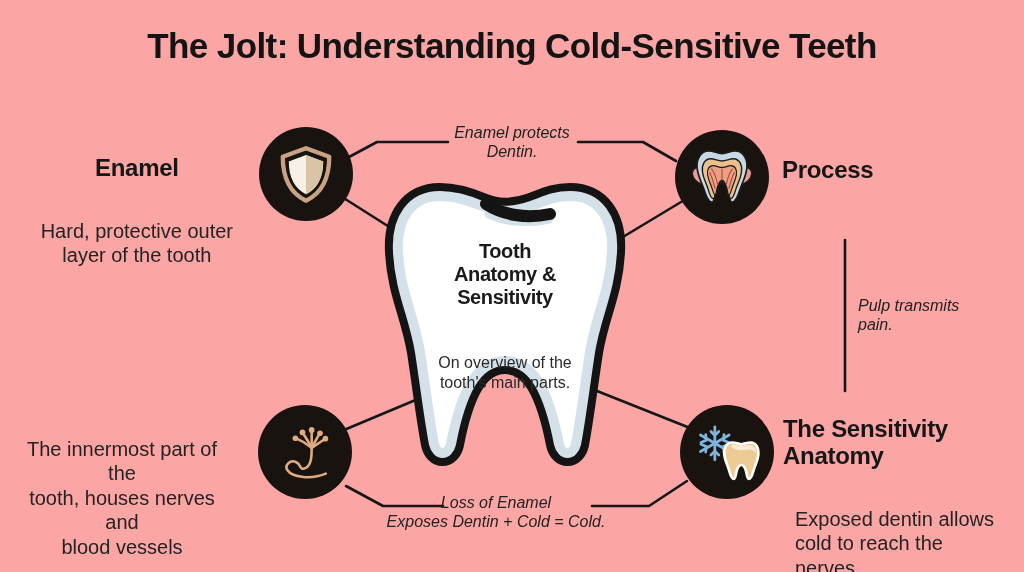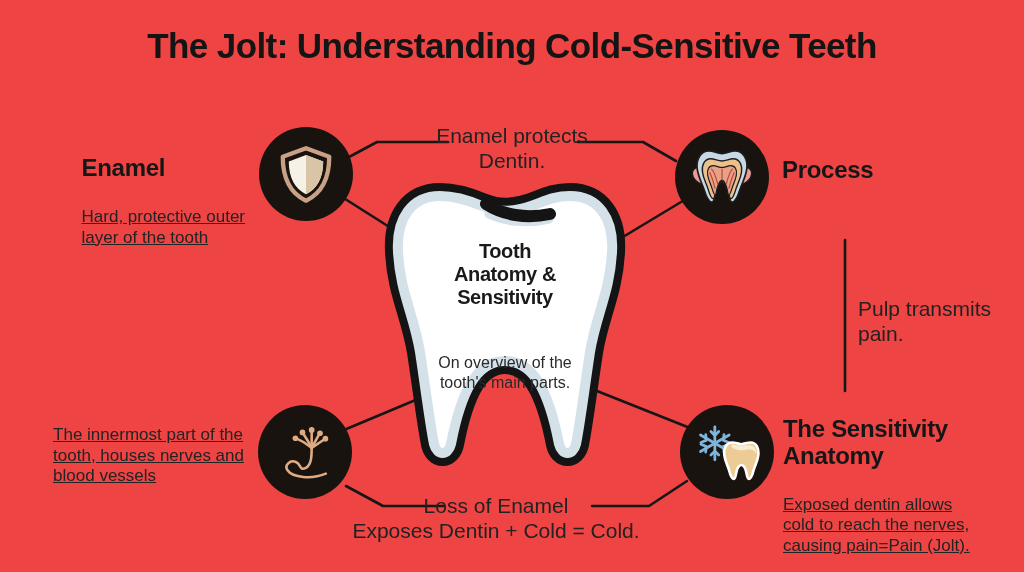--- a/index.html
+++ b/index.html
@@ -1,40 +1,40 @@
 <!DOCTYPE html>
 <html><head>
 <meta charset="utf-8">
 <style>
   html,body{margin:0;padding:0;background:#ffffff;}
   .canvas{
     position:relative;width:1024px;height:572px;overflow:hidden;
-    background:#ef4444;font-family:"Liberation Sans",sans-serif;color:#1d1d1d;
+    background:#fca5a5;font-family:"Liberation Sans",sans-serif;color:#1d1d1d;
   }
   .title{
     position:absolute;top:26px;left:0;right:0;margin:0;text-align:center;
     font-size:35px;font-weight:700;letter-spacing:-0.6px;color:#141414;
   }
   .overlay{position:absolute;left:0;top:0;width:1024px;height:572px;}
   .node-circle{
     position:absolute;width:94px;height:94px;border-radius:50%;
     background:#18130e;display:flex;align-items:center;justify-content:center;
   }
   .label{position:absolute;white-space:pre-line;}
   .label .h{font-size:24px;font-weight:700;line-height:1.12;letter-spacing:-0.3px;color:#161616;margin:0 0 7px 0;}
-  .label .b{font-size:17px;line-height:1.22;color:#232323;margin:0;text-decoration:underline;}
-  .align-r{text-align:left;}
+  .label .b{font-size:20px;line-height:1.22;color:#232323;margin:12px;}
+  .align-r{text-align:center;}
   .align-l{text-align:left;}
   .center-label{
     position:absolute;left:505px;top:222px;transform:translateX(-50%);
     text-align:center;white-space:pre-line;
   }
   .center-label .h{font-size:20px;font-weight:700;line-height:1.14;letter-spacing:-0.4px;color:#1a1a1a;margin:0 0 11px 0;}
   .center-label .s{font-size:16px;line-height:1.22;color:#2a2a2a;margin:16px;}
-  .conn{position:absolute;white-space:pre-line;font-size:21px;line-height:1.18;color:#222222;}
+  .conn{position:absolute;white-space:pre-line;font-size:16px;line-height:1.18;color:#222222;font-style:italic;}
   .conn-top{left:512px;top:124px;transform:translateX(-50%);text-align:center;}
   .conn-bottom{left:496px;top:494px;transform:translateX(-50%);text-align:center;}
   .conn-right{left:858px;top:297px;text-align:left;}
 </style>
 </head>
 <body>
 
 <div class="canvas">
 
   <h1 class="title">The Jolt: Understanding Cold-Sensitive Teeth</h1>

